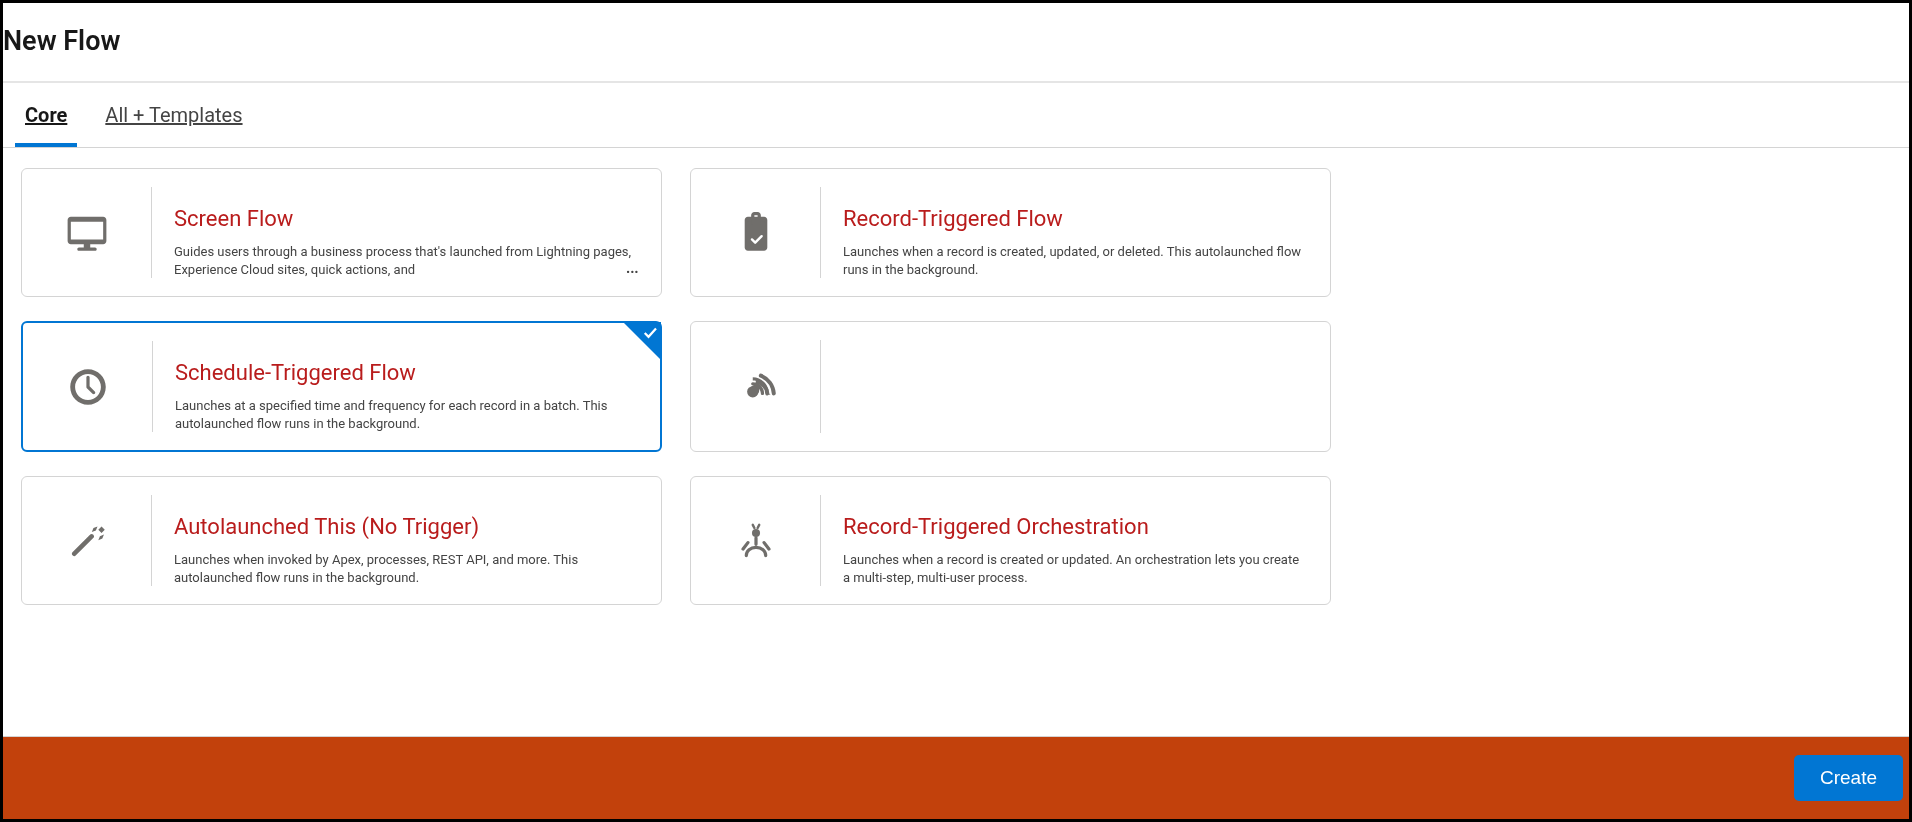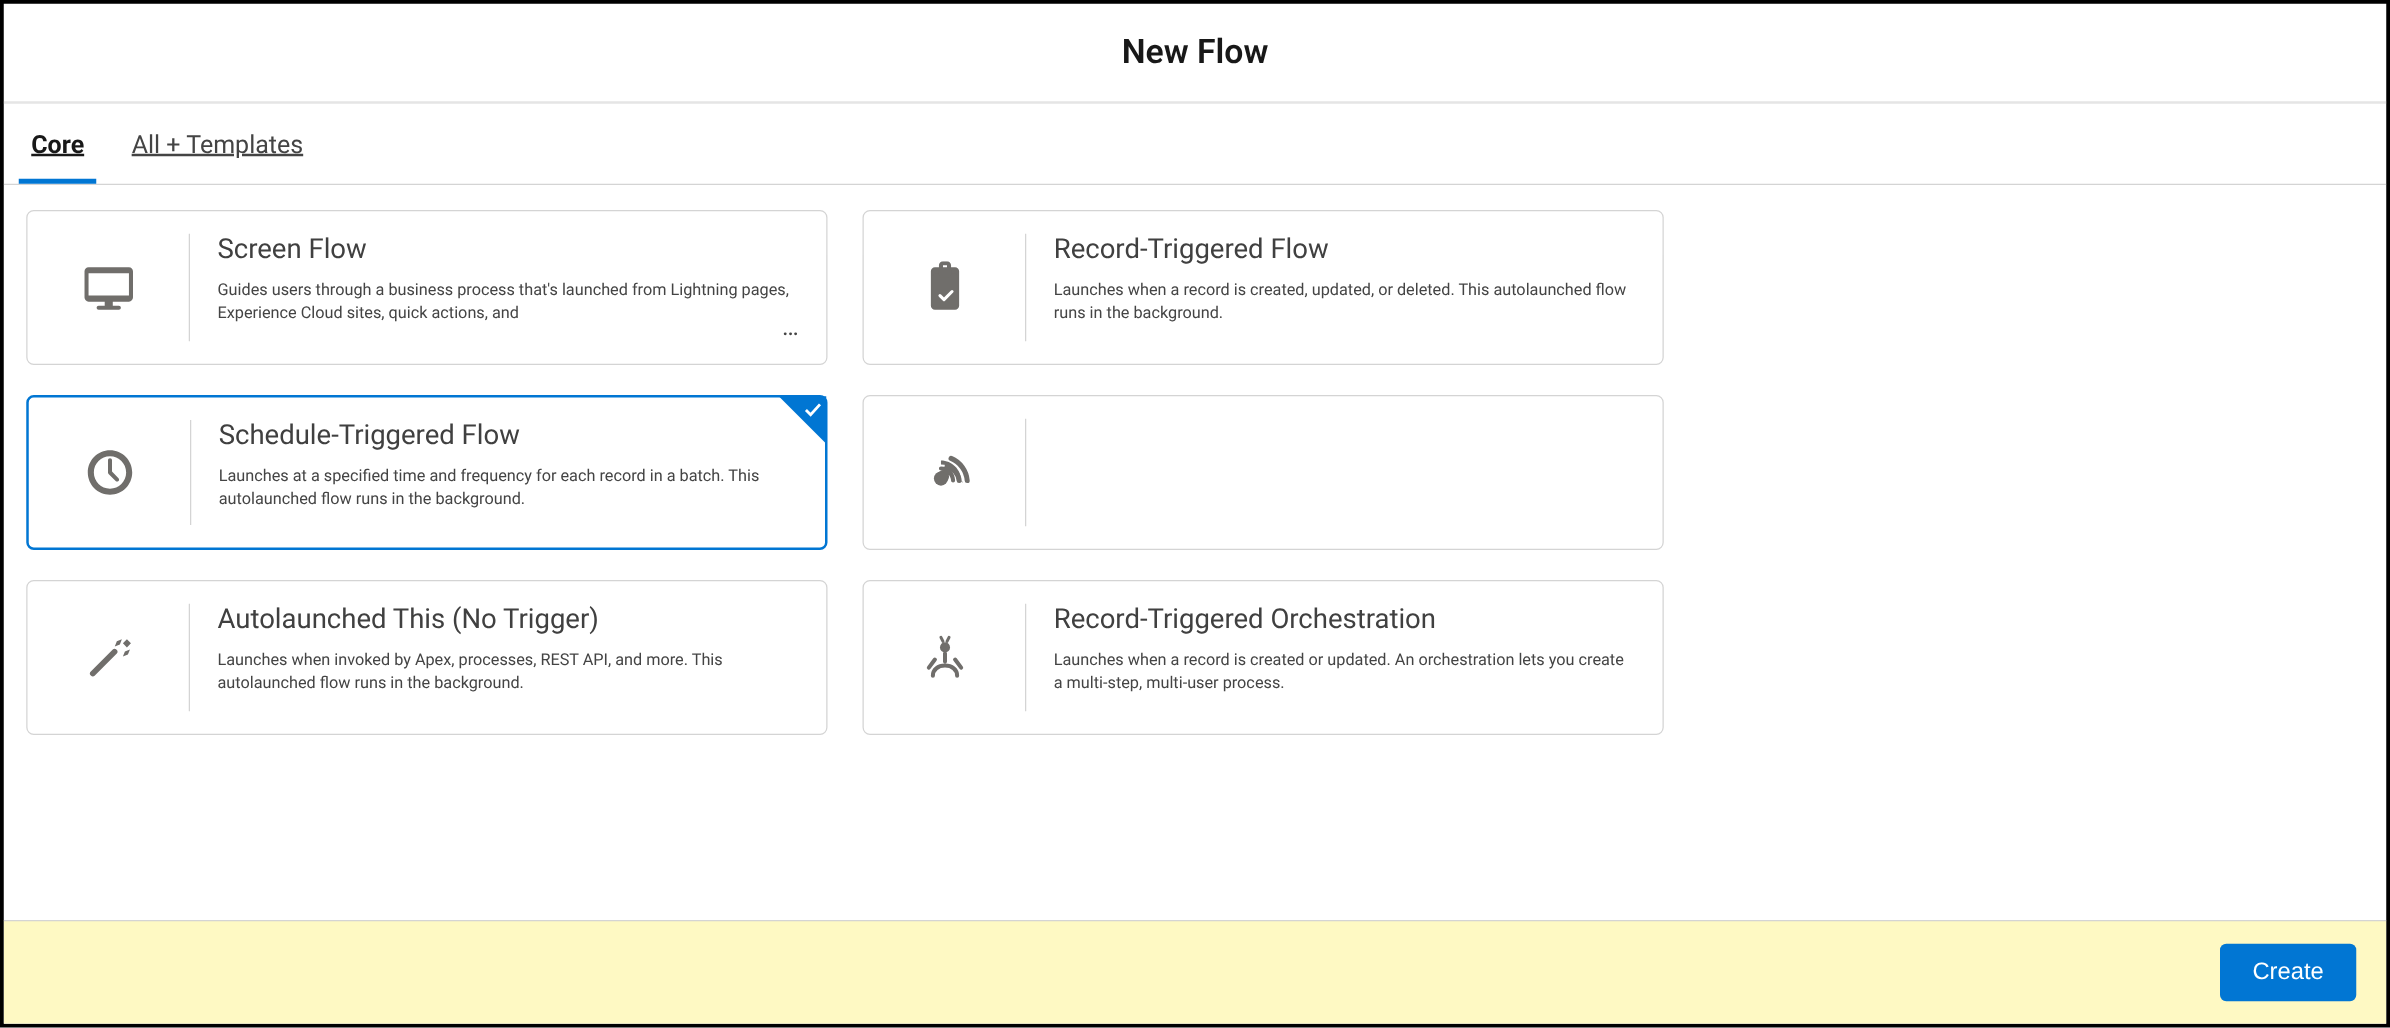--- a/index.html
+++ b/index.html
@@ -11,21 +11,21 @@
   font-family: -apple-system, BlinkMacSystemFont, "Segoe UI", Roboto, Helvetica, Arial, sans-serif;
   background: #fff;
   width: 1912px;
   height: 822px;
   border: 3px solid #000;
   display: flex;
   flex-direction: column;
   overflow: hidden;
 }
 .header {
-  text-align: center;
+  text-align: left;
   padding: 22px 0 24px 0;
   border-bottom: 2px solid #e5e5e5;
 }
 .header h1 {
   font-size: 27px;
   font-weight: 600;
   color: #181818;
 }
 .tabs {
   display: flex;
@@ -85,22 +85,23 @@
   height: 42px;
   fill: #706e6b;
 }
 .card .text {
   flex: 1;
   padding-right: 8px;
 }
 .card .title {
   font-size: 22px;
   font-weight: 400;
-  color: #404040;
+  color: #b91c1c;
   margin-bottom: 12px;
+  margin-top: 19px;
 }
 .card .desc {
   font-size: 13px;
   line-height: 1.35;
   color: #444;
 }
 .card .truncated-dots {
   position: absolute;
   bottom: 18px;
   right: 20px;
@@ -121,23 +122,23 @@
   position: absolute;
   top: -36px;
   right: 2px;
   width: 18px;
   height: 18px;
   stroke: #fff;
   stroke-width: 3;
   fill: none;
 }
 .footer {
-  background: #fef9c3;
+  background: #c2410c;
   border-top: 1px solid #d4d4d4;
-  padding: 18px 24px;
+  padding: 18px 6px;
   display: flex;
   justify-content: flex-end;
 }
 .create-btn {
   background: #0176d3;
   color: #fff;
   border: none;
   border-radius: 5px;
   padding: 12px 26px;
   font-size: 19px;

